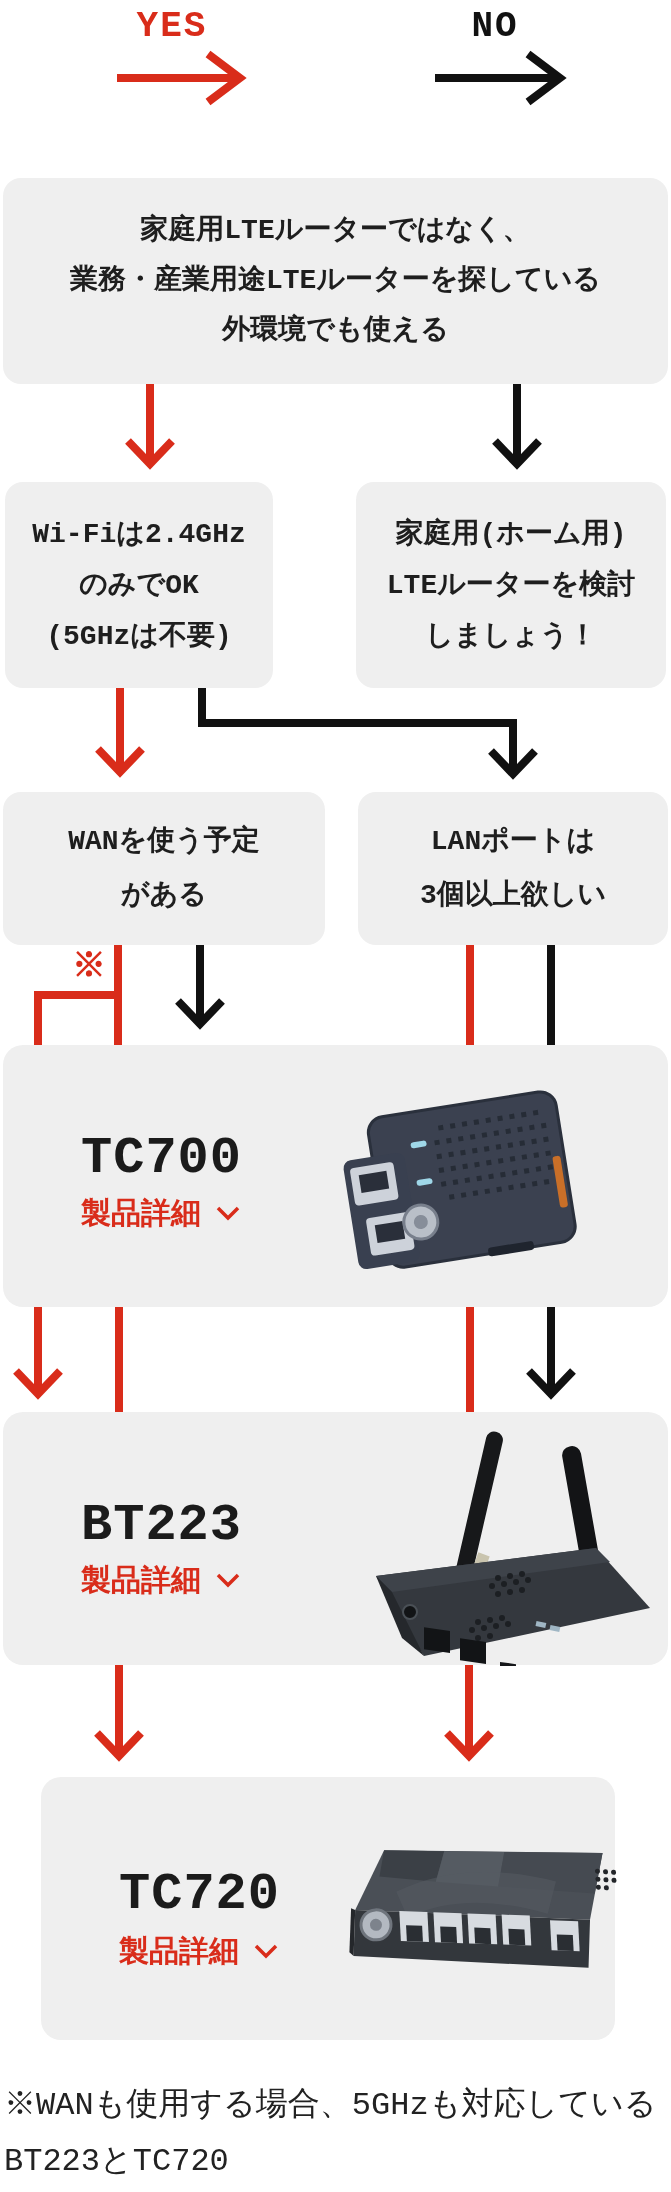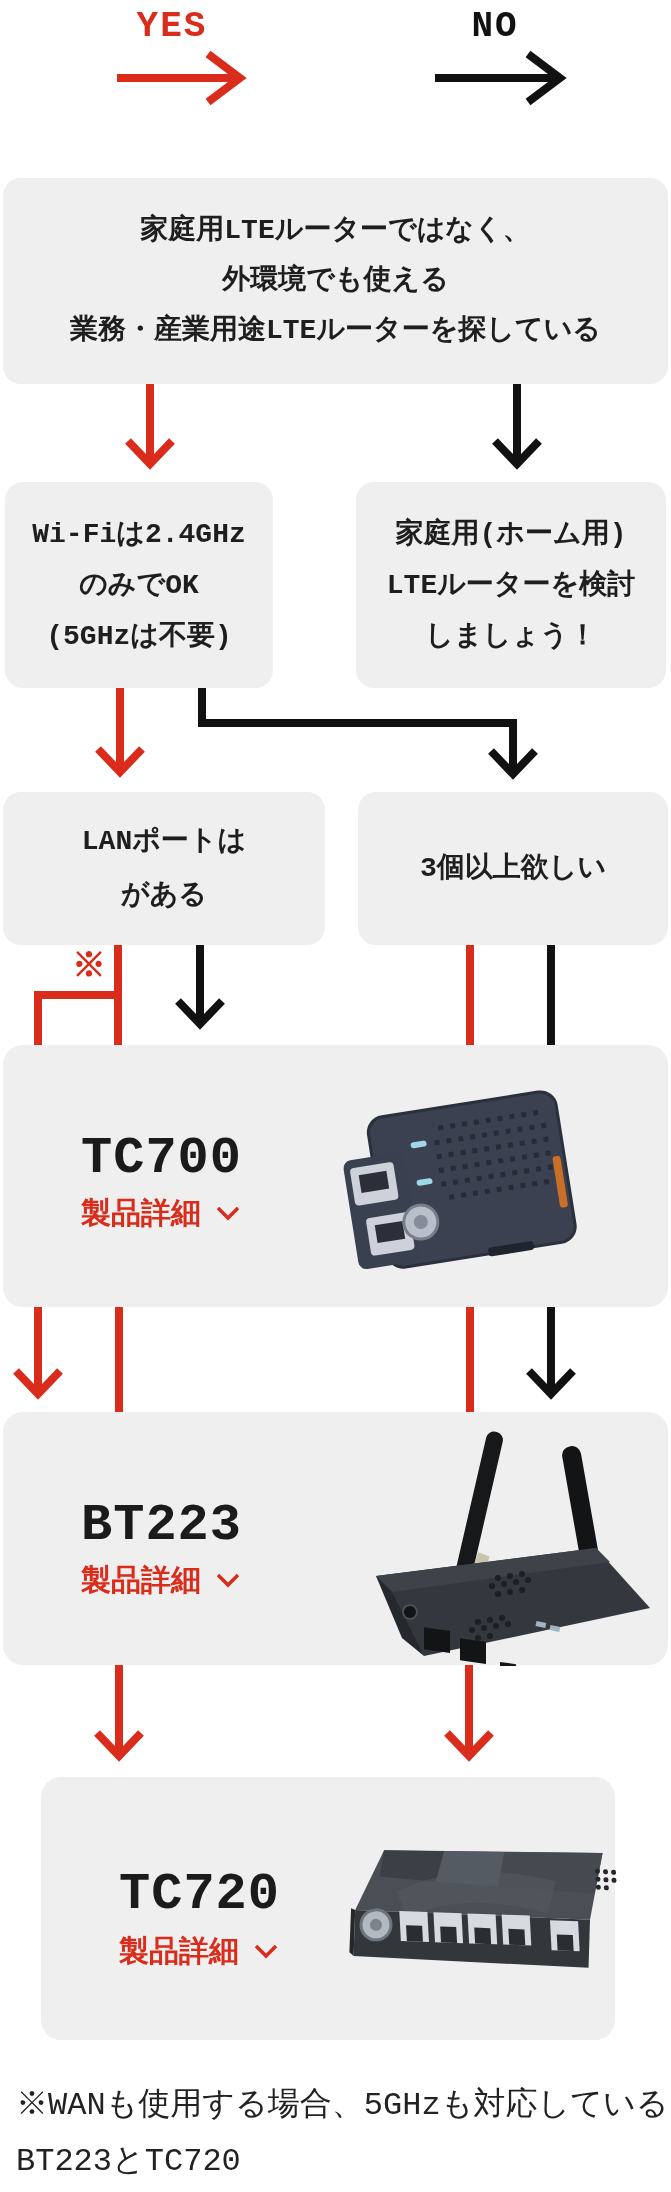--- a/index.html
+++ b/index.html
@@ -17,21 +17,21 @@
     text-align:center;color:#1e1e1e;
   }
   .qbox .line{display:block;font-size:28px;font-weight:700;line-height:51px;white-space:nowrap;}
   .note-mark{color:var(--red);font-size:34px;font-weight:700;}
   .product-box{position:absolute;background:#efefef;border-radius:20px;}
   .product-title{position:absolute;left:78px;top:84px;font-size:52px;font-weight:700;color:#1b1b1b;letter-spacing:1px;}
   .product-link{
     position:absolute;left:78px;top:148px;display:flex;align-items:center;gap:14px;
     font-size:30px;font-weight:700;color:var(--red);cursor:pointer;text-decoration:none;
   }
-  .footnote{position:absolute;left:16px;top:2078px;width:567px;color:#222;}
+  .footnote{position:absolute;left:4px;top:2078px;width:567px;color:#222;}
   .footnote .line{display:block;font-size:32px;font-weight:500;line-height:56px;white-space:nowrap;}
   svg{display:block;}
   .connector-layer{position:absolute;left:0;top:0;pointer-events:none;}
 </style>
 </head>
 <body>
 
 <div class="canvas" style="--red:#d92c1a;">
 
   <div class="abs legend-label yes-label" style="left:102px;top:6px;">YES</div>
@@ -57,42 +57,43 @@
       <path d="M517 384 V460 M495 441 L517 464 L539 441"></path>
       <path d="M202 688 V723 H513 V770 M491 751 L513 774 L535 751"></path>
       <path d="M200 945 V1020 M178 1001 L200 1024 L222 1001"></path>
       <path d="M551 943 V1045"></path>
       <path d="M551 1307 V1390 M529 1371 L551 1394 L573 1371"></path>
     </g>
   </svg>
 
   <div class="qbox" style="left:3px;top:178px;width:665px;height:206px;">
     <span class="line" style="line-height:50px;">家庭用LTEルーターではなく、</span>
+    <span class="line" style="line-height:50px;">業務・産業用途LTEルーターを探している</span>
     <span class="line" style="line-height:50px;">外環境でも使える</span>
-    <span class="line" style="line-height:50px;">業務・産業用途LTEルーターを探している</span>
   </div>
 
   <div class="qbox" style="left:5px;top:482px;width:268px;height:206px;">
     <span class="line">Wi-Fiは2.4GHz</span>
     <span class="line">のみでOK</span>
     <span class="line">(5GHzは不要)</span>
   </div>
 
   <div class="qbox" style="left:356px;top:482px;width:310px;height:206px;">
     <span class="line">家庭用(ホーム用)</span>
     <span class="line">LTEルーターを検討</span>
     <span class="line">しましょう！</span>
   </div>
 
   <div class="qbox" style="left:3px;top:792px;width:322px;height:153px;">
+    <span class="line" style="line-height:54px;">WANを使う予定</span>
+    <span class="line" style="line-height:54px;">がある</span>
+  </div>
+
+  <div class="qbox" style="left:358px;top:792px;width:310px;height:153px;">
     <span class="line" style="line-height:54px;">LANポートは</span>
-    <span class="line" style="line-height:54px;">がある</span>
-  </div>
-
-  <div class="qbox" style="left:358px;top:792px;width:310px;height:153px;">
     <span class="line" style="line-height:54px;">3個以上欲しい</span>
   </div>
 
   <span class="abs note-mark" style="left:72px;top:942px;">※</span>
 
   <div class="product-box" style="left:3px;top:1045px;width:665px;height:262px;">
     <div class="product-title">TC700</div>
     <a class="product-link">
       <span>製品詳細</span>
       <svg width="26" height="17" viewBox="0 0 26 17">

